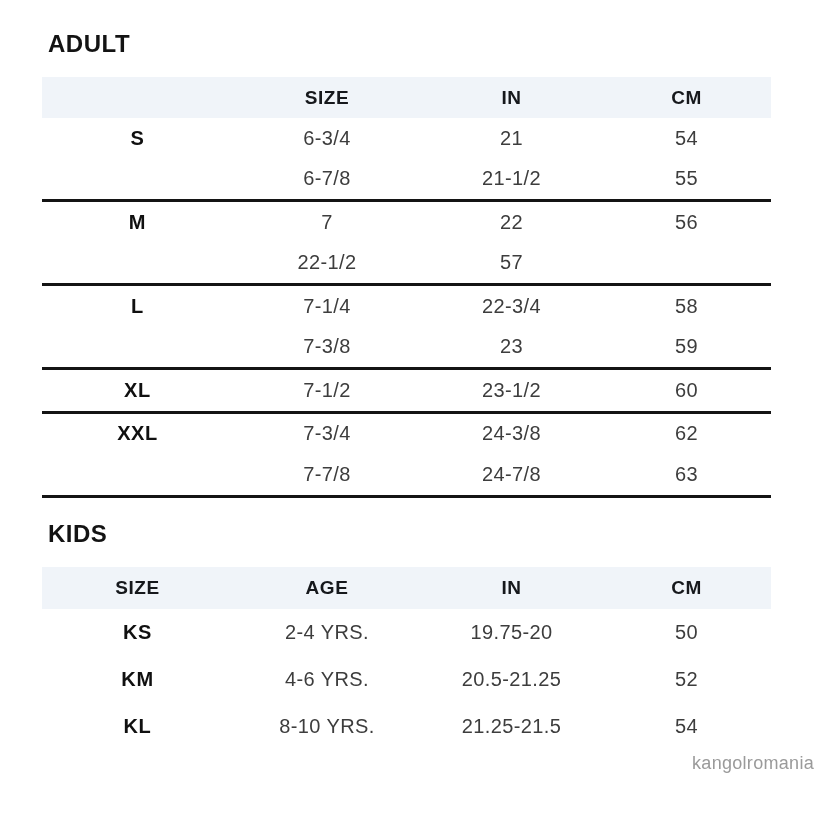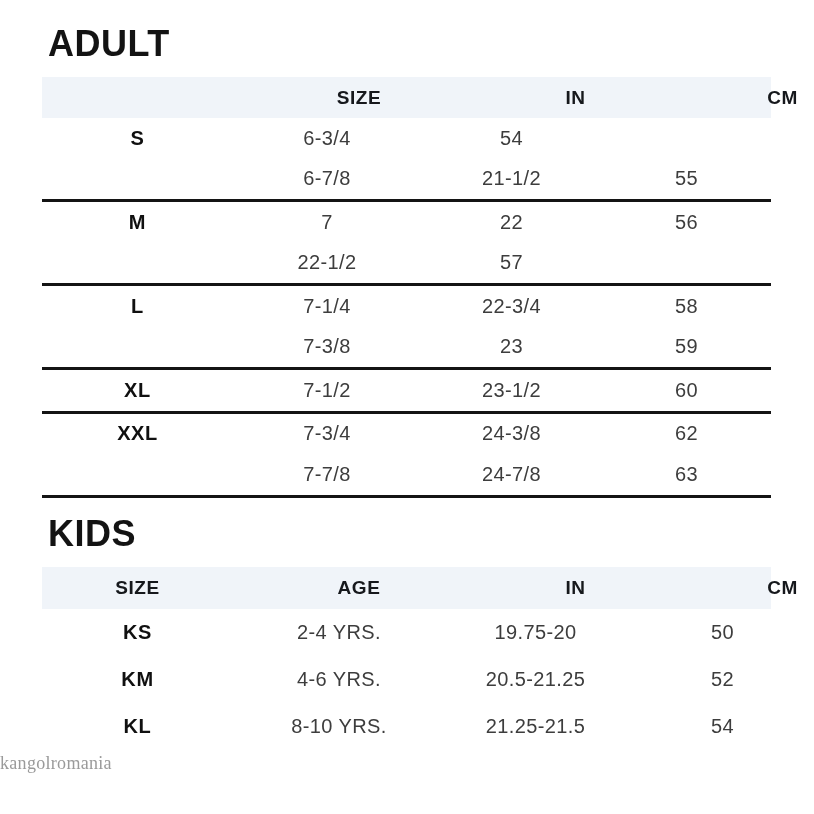--- a/index.html
+++ b/index.html
@@ -11,94 +11,93 @@
     --page-bg:#ffffff;
   }
   html,body{margin:0;padding:0;background:var(--page-bg);}
   body{
     width:814px;height:814px;overflow:hidden;
     font-family:"Liberation Sans",sans-serif;
     -webkit-font-smoothing:antialiased;
   }
   .section-title{
     margin:30px 0 0 48px;
-    font-size:36px;line-height:28px;
+    font-size:24px;line-height:28px;
     font-weight:800;letter-spacing:.5px;
     color:#131313;
   }
   .section-title.kids{margin-top:22px;}
   .size-table{
     margin:19px 0 0 42px;
     width:729px;
   }
   .thead{
     height:41px;
     background:var(--header-band);
     display:grid;
     grid-template-columns:191px 188px 181px 169px;
-    gap:32px;
   }
   .kids-table .thead{height:42px;}
   .th{
     text-align:center;
     line-height:41px;
     font-weight:700;
     font-size:19px;
     letter-spacing:.6px;
     color:var(--text-dark);
   }
   .kids-table .th{line-height:42px;}
   .group{border-bottom:3px solid var(--separator);}
   .row{
     height:40.5px;
     display:grid;
     grid-template-columns:191px 188px 181px 169px;
     align-items:center;
   }
-  .kids-table .row{height:47px;gap:12px;}
+  .kids-table .row{height:47px;}
   .cell{
     text-align:center;
     font-size:20px;
     font-weight:300;
     letter-spacing:.4px;
     color:var(--text-data);
     white-space:nowrap;
   }
   .cell.label{
     font-weight:700;
     letter-spacing:.6px;
     color:#101010;
   }
   .footer{
     margin-top:2px;
-    text-align:left;
+    text-align:right;
     font-size:18px;
     line-height:22px;
     letter-spacing:.3px;
     color:var(--footer-gray);
-    font-family:Liberation Serif, serif;
   }
 </style>
 </head>
 <body>
 
 <h1 class="section-title">ADULT</h1>
 
 <div class="size-table adult-table">
   <div class="thead">
     <div class="th"></div>
     <div class="th">SIZE</div>
     <div class="th">IN</div>
     <div class="th">CM</div>
   </div>
 
   <div class="group">
     <div class="row">
       <div class="cell label">S</div>
       <div class="cell">6-3/4</div>
+      <div class="cell">21</div>
       <div class="cell">54</div>
     </div>
     <div class="row">
       <div class="cell label"></div>
       <div class="cell">6-7/8</div>
       <div class="cell">21-1/2</div>
       <div class="cell">55</div>
     </div>
   </div>
 

